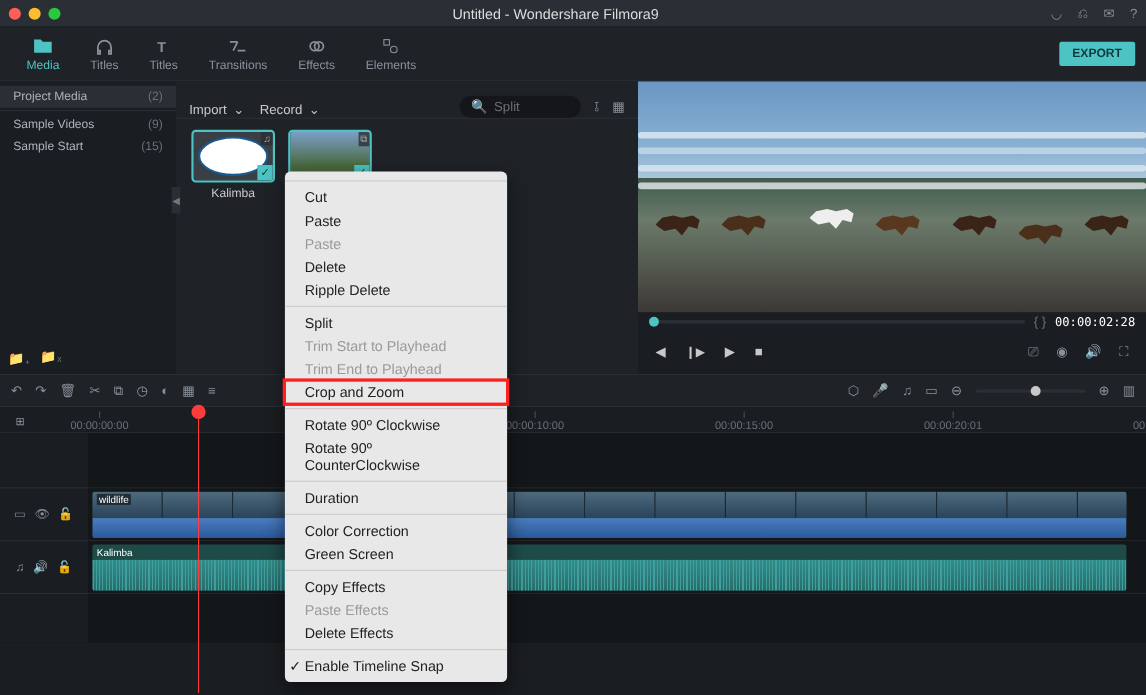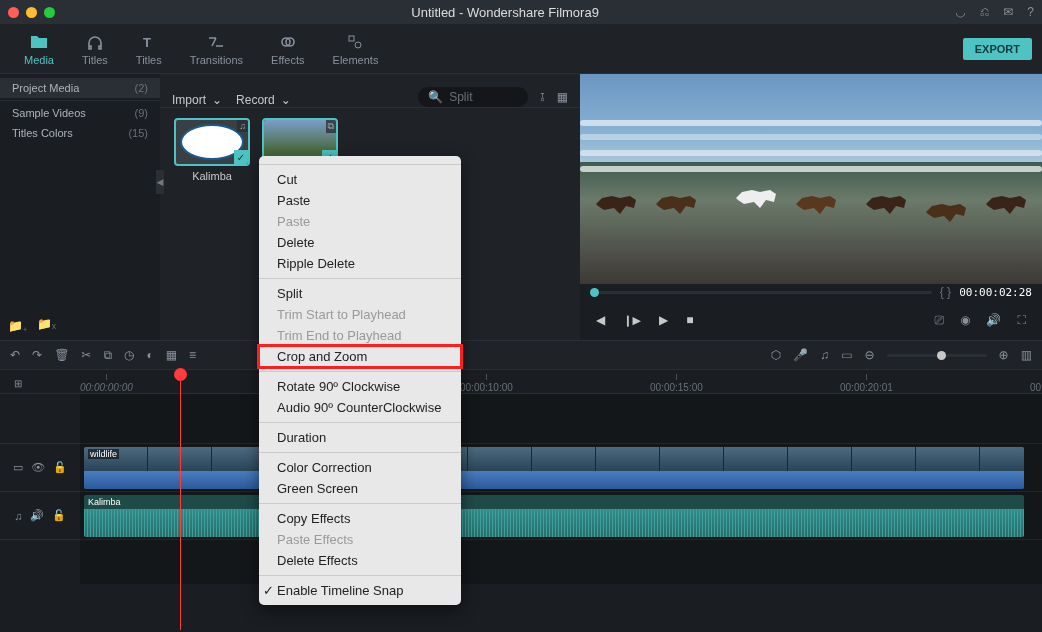--- a/index.html
+++ b/index.html
@@ -176,21 +176,21 @@
     <div class="side-item active">
       <span>Project Media</span>
       <span class="side-count">(2)</span>
     </div>
     <div class="side-divider"></div>
     <div class="side-item">
       <span>Sample Videos</span>
       <span class="side-count">(9)</span>
     </div>
     <div class="side-item">
-      <span>Titles Colors</span>
+      <span>Sample Start</span>
       <span class="side-count">(15)</span>
     </div>
   </div>
 
   <div class="media-panel">
     <div class="media-head">
       <div class="dropdown">
         <span>Import</span>
         <span>⌄</span>
       </div>
@@ -317,21 +317,21 @@
   <div class="zoom-slider">
       <div class="zoom-knob"></div>
     </div>
   <span>⊕</span>
   <span>▥</span>
 </div>
 
 <div class="timeline-ruler">
   <span style="position:absolute; left:14px; bottom:4px; color:#8a909a;">⊞</span>
   <div class="playhead"></div>
-<div class="ruler-tick" style="left: 80px; font-style: italic;">
+<div class="ruler-tick" style="left: 64px;">
       <span>00:00:00:00</span>
     </div>
     <div class="ruler-tick" style="left: 270px;">
       <span>00:00:05:00</span>
     </div>
     <div class="ruler-tick" style="left: 460px; justify-content: center;">
       <span>00:00:10:00</span>
     </div>
     <div class="ruler-tick" style="left: 650px;">
       <span>00:00:15:00</span>
@@ -399,21 +399,21 @@
     <div class="cm-item disabled"><span>Paste</span></div>
     <div class="cm-item"><span>Delete</span></div>
     <div class="cm-item"><span>Ripple Delete</span></div>
     <div class="cm-sep"></div>
     <div class="cm-item"><span>Split</span></div>
     <div class="cm-item disabled"><span>Trim Start to Playhead</span></div>
     <div class="cm-item disabled"><span>Trim End to Playhead</span></div>
     <div class="cm-item highlighted"><span>Crop and Zoom</span></div>
     <div class="cm-sep"></div>
     <div class="cm-item"><span>Rotate 90º Clockwise</span></div>
-    <div class="cm-item"><span>Audio 90º CounterClockwise</span></div>
+    <div class="cm-item"><span>Rotate 90º CounterClockwise</span></div>
     <div class="cm-sep"></div>
     <div class="cm-item"><span>Duration</span></div>
     <div class="cm-sep"></div>
     <div class="cm-item"><span>Color Correction</span></div>
     <div class="cm-item"><span>Green Screen</span></div>
     <div class="cm-sep"></div>
     <div class="cm-item"><span>Copy Effects</span></div>
     <div class="cm-item disabled"><span>Paste Effects</span></div>
     <div class="cm-item"><span>Delete Effects</span></div>
     <div class="cm-sep"></div>

